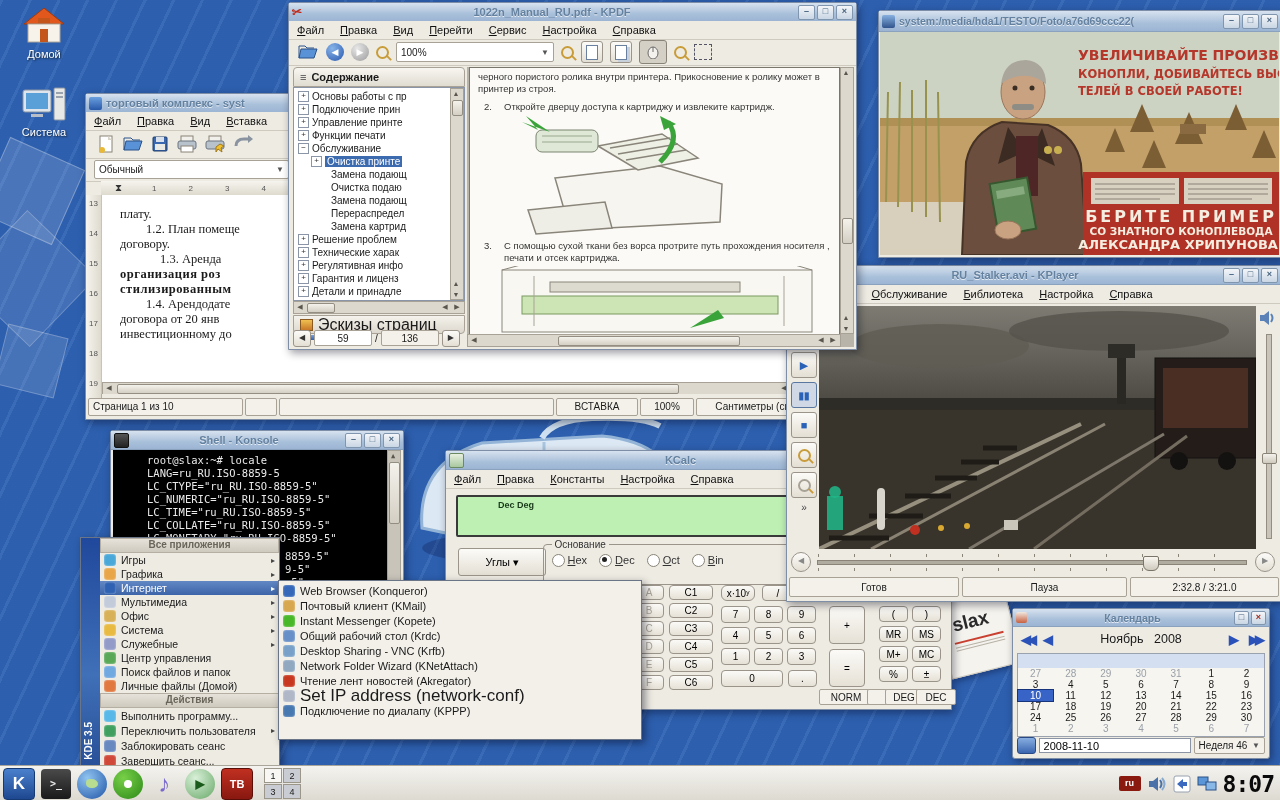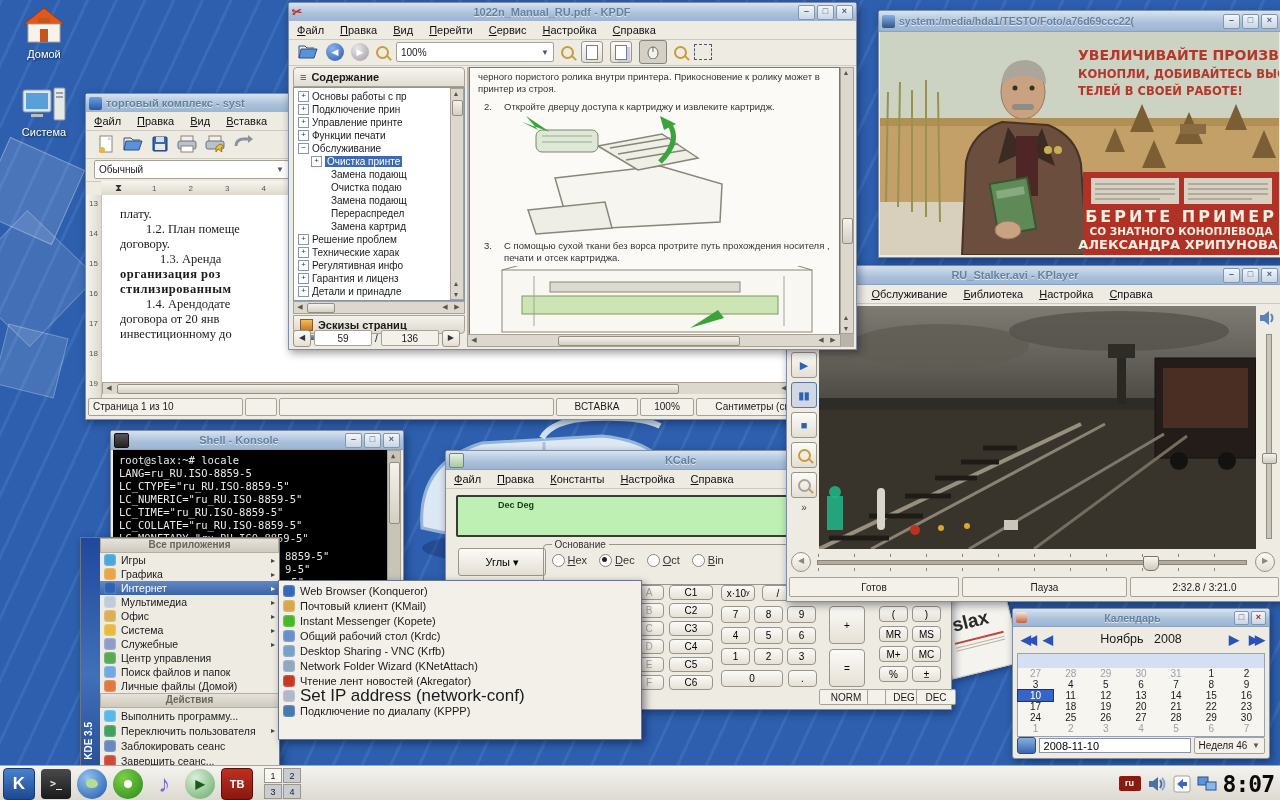--- a/index.html
+++ b/index.html
@@ -235,21 +235,21 @@
     <div class="tbar">
       <span class="ticon" style="background:linear-gradient(#555,#222);border:1px solid #111;"></span>
       <span class="ttext">Shell - Konsole</span>
       <span class="wbtns">
           <span class="wbtn">–</span>
           <span class="wbtn">□</span>
           <span class="wbtn">×</span>
         </span>
     </div>
     <div class="abs" style="left:2px;right:2px;top:19px;bottom:2px;background:#000;overflow:hidden;font-family:'DejaVu Sans Mono',monospace;font-size:10.5px;color:#eaeaea;">
-      <div style="padding:4px 2px 0 6px;">
+      <div style="padding:4px 2px 0 6px;margin-left:28px;">
 
       <div class="konsole-line">root@slax:~# locale</div>
           <div class="konsole-line">LANG=ru_RU.ISO-8859-5</div>
           <div class="konsole-line">LC_CTYPE="ru_RU.ISO-8859-5"</div>
           <div class="konsole-line">LC_NUMERIC="ru_RU.ISO-8859-5"</div>
           <div class="konsole-line">LC_TIME="ru_RU.ISO-8859-5"</div>
           <div class="konsole-line">LC_COLLATE="ru_RU.ISO-8859-5"</div>
           <div class="konsole-line">LC_MONETARY="ru_RU.ISO-8859-5"</div>
         </div>
       <div class="abs" style="left:172px;top:100px;">
@@ -321,21 +321,21 @@
 
     <div class="abs" style="left:223px;top:134px;">
 
     <button class="kbtn" style="position:static;display:flex;width:44px;height:15px;margin-bottom:3px;">C1</button>
         <button class="kbtn" style="position:static;display:flex;width:44px;height:15px;margin-bottom:3px;">C2</button>
         <button class="kbtn" style="position:static;display:flex;width:44px;height:15px;margin-bottom:3px;">C3</button>
         <button class="kbtn" style="position:static;display:flex;width:44px;height:15px;margin-bottom:3px;">C4</button>
         <button class="kbtn" style="position:static;display:flex;width:44px;height:15px;margin-bottom:3px;">C5</button>
         <button class="kbtn" style="position:static;display:flex;width:44px;height:15px;margin-bottom:3px;">C6</button>
       </div>
-    <button class="kbtn" style="left:275px;top:134px;width:34px;height:16px;">x·10ʸ</button>
+    <button class="kbtn" style="left:275px;top:134px;width:34px;height:16px;border-radius:6px;">x·10ʸ</button>
     <button class="kbtn" style="left:316px;top:134px;width:32px;height:16px;">/</button>
     <div class="abs" style="left:275px;top:155px;width:102px;display:flex;flex-wrap:wrap;gap:4px;">
 
     <button class="kbtn" style="position:static;display:flex;width:29px;height:17px;">7</button>
         <button class="kbtn" style="position:static;display:flex;width:29px;height:17px;">8</button>
         <button class="kbtn" style="position:static;display:flex;width:29px;height:17px;">9</button>
         <button class="kbtn" style="position:static;display:flex;width:29px;height:17px;">4</button>
         <button class="kbtn" style="position:static;display:flex;width:29px;height:17px;">5</button>
         <button class="kbtn" style="position:static;display:flex;width:29px;height:17px;">6</button>
         <button class="kbtn" style="position:static;display:flex;width:29px;height:17px;">1</button>
@@ -594,21 +594,21 @@
         </div>
       </div>
       <div class="sbh" style="left:0;right:0;top:234px;">
         <span class="sarw" style="left:1px;top:1px;">◀</span>
           <span class="sarw" style="right:14px;top:1px;">◀</span>
           <span class="sarw" style="right:2px;top:1px;">▶</span>
         <span class="sbt" style="left:13px;top:1px;width:26px;height:8px;"></span>
       </div>
       <div style="position:absolute;left:0;right:0;top:248px;height:17px;display:flex;align-items:center;gap:5px;border:1px solid #a8a296;border-radius:0 0 4px 4px;background:linear-gradient(#f4f2ec,#ddd8ce);padding:0 6px;">
         <span style="width:11px;height:10px;background:linear-gradient(#f0c050,#c87828);border:1px solid #8a5a20;"></span>
-        <span style="font-size:11px;font-weight:bold;">Эскизы страниц</span>
+        <span style="font-size:16px;">Эскизы страниц</span>
       </div>
       <div style="position:absolute;left:0;right:0;top:268px;height:12px;">
         <span style="position:absolute;left:2px;top:0;width:64px;height:5px;background:linear-gradient(#78a0e0,#3060b0);border-radius:2px;"></span>
       </div>
       <div style="position:absolute;left:0;right:0;bottom:0;height:18px;display:flex;align-items:center;gap:3px;">
         <span class="b3" style="width:16px;height:15px;text-align:center;font-size:8px;line-height:14px;color:#333;">◀</span>
         <span class="cell" style="width:48px;height:14px;background:#fff;justify-content:center;">59</span>
         <span style="font-size:10px;">/</span>
         <span class="cell" style="width:48px;height:14px;justify-content:center;">136</span>
         <span class="b3" style="width:16px;height:15px;text-align:center;font-size:8px;line-height:14px;color:#333;">▶</span>

